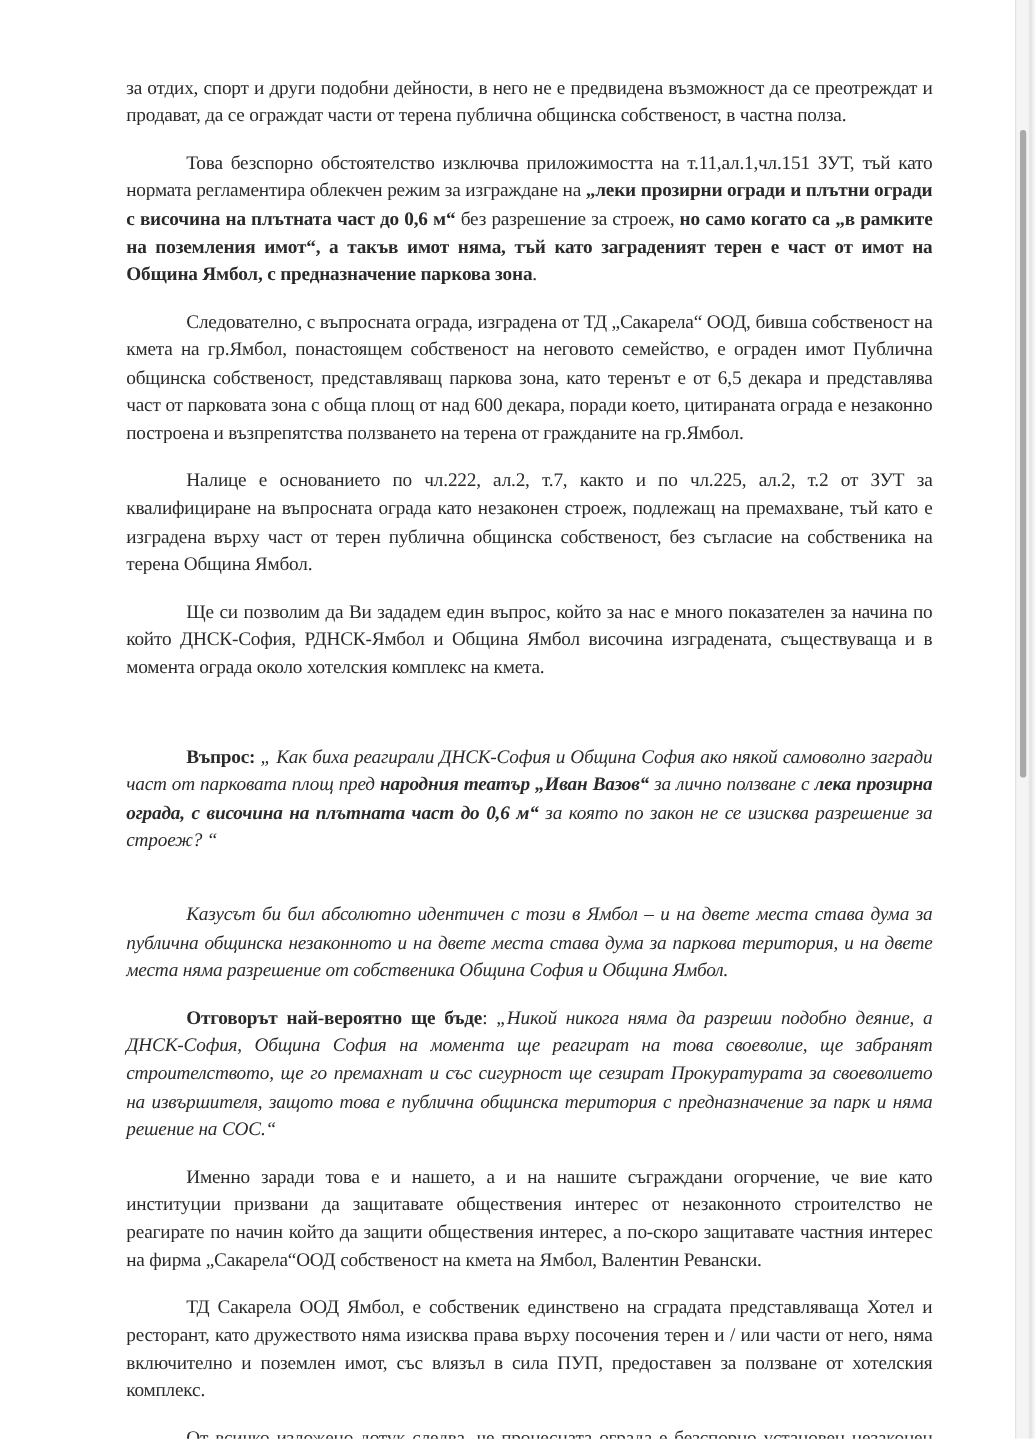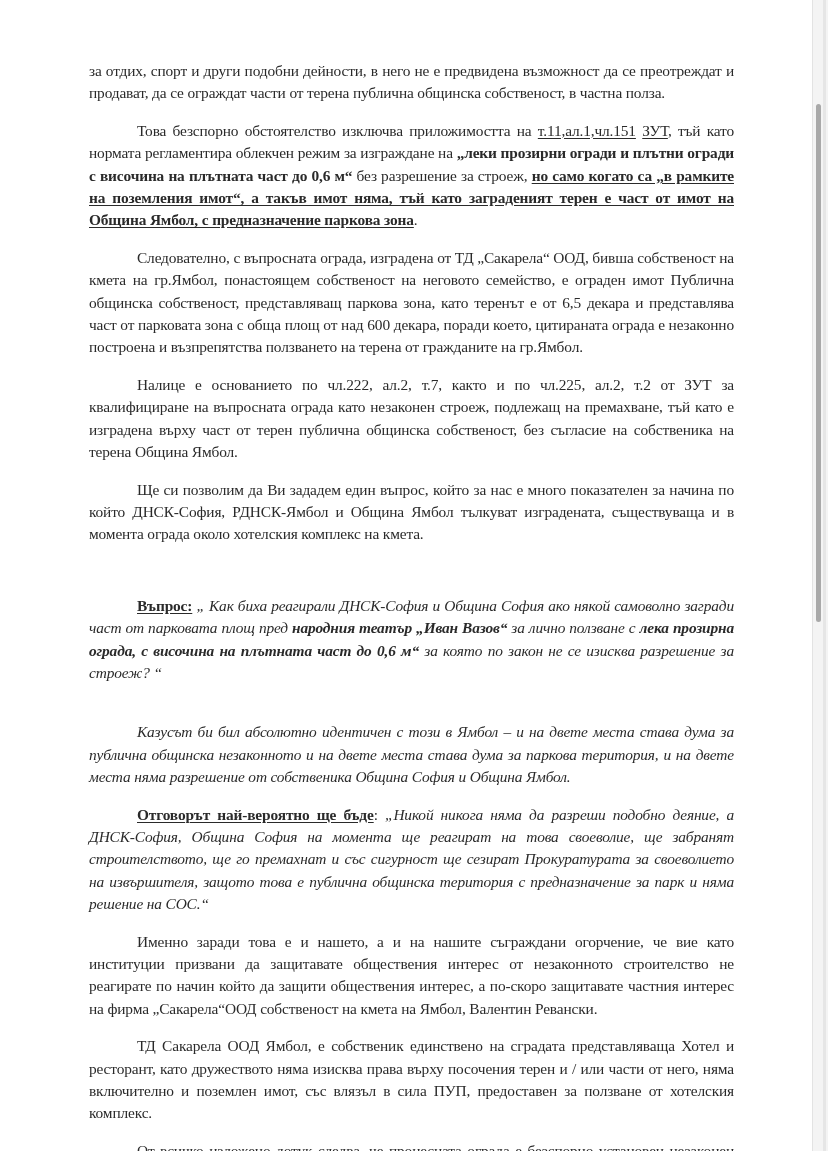--- a/index.html
+++ b/index.html
@@ -4,34 +4,34 @@
 <style>
   html, body { margin: 0; padding: 0; }
   body {
     width: 828px; height: 1151px; overflow: hidden;
     background: #ffffff;
     position: relative;
     font-family: "Liberation Serif", serif;
     color: #2a2a2a;
   }
   .page {
-    position: absolute; left: 0; top: 0; width: 812px; height: 1151px;
+    position: absolute; left: 12px; top: 0; width: 812px; height: 1151px;
     background: #ffffff;
   }
   .content {
     position: absolute; left: 89px; top: 60px; width: 645px;
     font-size: 15.4px; line-height: 22.4px;
     letter-spacing: -0.15px;
   }
   p { margin: 0; text-align: justify; text-indent: 48px; }
   p.noindent { text-indent: 0; }
   .gap { height: 15px; }
   .gap-s { height: 3px; }
   b, .b { font-weight: bold; }
-  u, .u { text-decoration: underline; text-underline-offset: 2px; }
+  u, .u { text-underline-offset: 2px; }
   .i { font-style: italic; margin-top: 34px; }
   .scroll-track {
     position: absolute; left: 812px; top: 0; width: 16px; height: 1151px;
     background: #f4f4f4; border-left: 1px solid #e3e3e3;
   }
   .scroll-track-line {
     position: absolute; right: 3px; top: 0; width: 3px; height: 1151px; background: #e6e6e6;
   }
   .scroll-thumb {
     position: absolute; left: 816px; top: 106px; width: 5px; height: 515px;
@@ -51,21 +51,21 @@
       <span>Това безспорно обстоятелство изключва приложимостта на </span><span class="u">т.11,ал.1,чл.151</span><span> </span><span class="u">ЗУТ</span><span>, тъй като нормата регламентира облекчен режим за изграждане на </span><span class="b">„леки прозирни огради и плътни огради с височина на плътната част до 0,6 м“</span><span> без разрешение за строеж, </span><span class="b u">но само когато са „в рамките на поземления имот“, а такъв имот няма, тъй като заграденият терен е част от имот на Община Ямбол, с предназначение паркова зона</span><span>.</span>
     </p>
     <div class="gap"></div>
 
     <p>Следователно, с въпросната ограда, изградена от ТД „Сакарела“ ООД, бивша собственост на кмета на гр.Ямбол, понастоящем собственост на неговото семейство, е ограден имот Публична общинска собственост, представляващ паркова зона, като теренът е от 6,5 декара и представлява част от парковата зона с обща площ от  над 600 декара, поради което, цитираната ограда е незаконно построена и възпрепятства ползването на терена от гражданите на гр.Ямбол.</p>
     <div class="gap"></div>
 
     <p>Налице е основанието по чл.222, ал.2, т.7, както и по чл.225, ал.2, т.2 от ЗУТ за квалифициране на въпросната ограда като незаконен строеж, подлежащ на премахване, тъй като е изградена върху част от терен публична общинска собственост, без съгласие на собственика на терена  Община Ямбол.</p>
     <div class="gap"></div>
 
-    <p>Ще си позволим да Ви зададем един въпрос, който за нас е много показателен за начина по който ДНСК-София, РДНСК-Ямбол и Община Ямбол тълкуват изградената, съществуваща и в момента ограда около хотелския комплекс на кмета.</p>
+    <p>Ще си позволим да Ви зададем един въпрос, който за нас е много показателен за начина по който ДНСК-София, РДНСК-Ямбол и Община Ямбол височина изградената, съществуваща и в момента ограда около хотелския комплекс на кмета.</p>
     <div class="gap"></div>
 
     <p class="i">
       <span class="b u" style="font-style:normal">Въпрос:</span><span> „ Как биха реагирали ДНСК-София и Община София ако някой самоволно загради част от парковата площ пред </span><span class="b">народния театър „Иван Вазов“</span><span> за лично ползване с </span><span class="b">лека прозирна ограда, с височина на плътната част до 0,6 м“</span><span> за която по закон не се изисква разрешение за строеж? “</span>
     </p>
     <div class="gap-s"></div>
 
     <p class="i">Казусът би бил абсолютно идентичен с този в Ямбол – и на двете места става дума за публична общинска незаконното и на двете места става дума за паркова територия, и на двете места няма разрешение от собственика Община София и Община Ямбол.</p>
     <div class="gap"></div>
 

